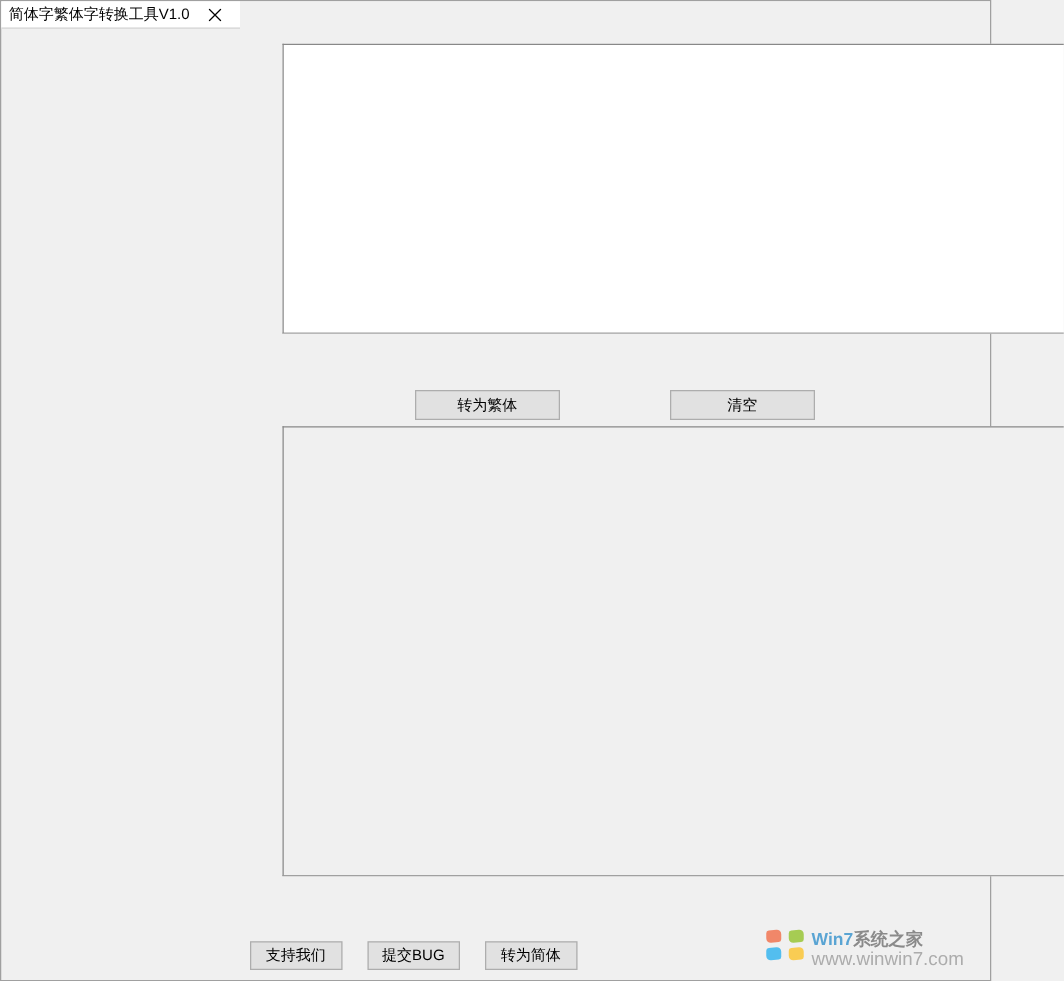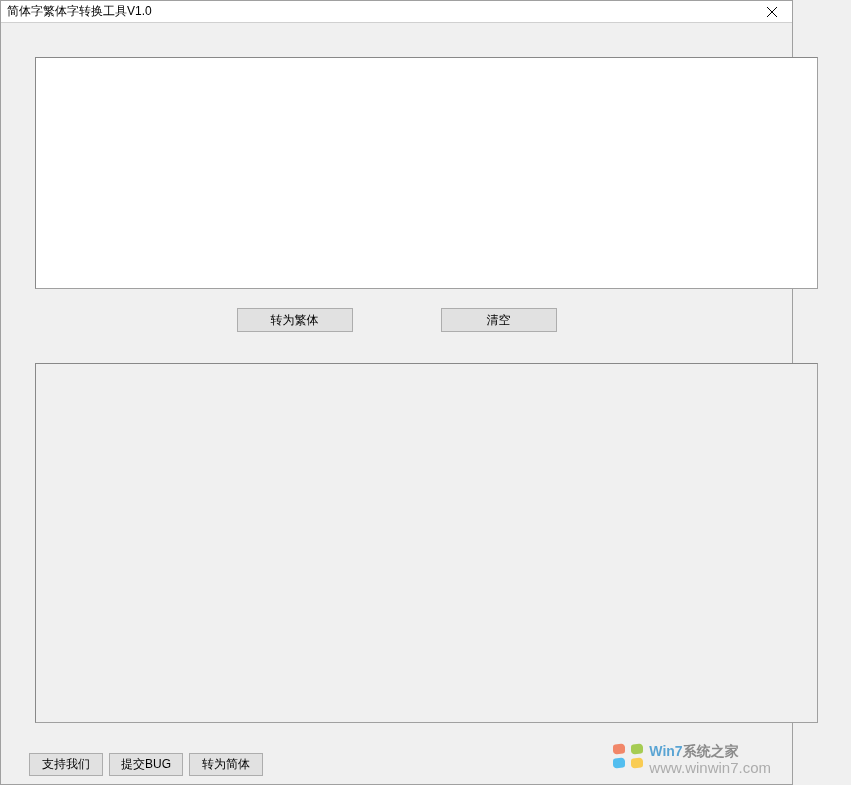--- a/index.html
+++ b/index.html
@@ -14,21 +14,20 @@
   font-family: "Microsoft YaHei", "SimSun", Arial, sans-serif;
   font-size: 12px;
   overflow: hidden;
 }
 .window {
   width: 793px;
   height: 785px;
   background: #f0f0f0;
   border: 1px solid #a0a0a0;
   display: flex;
-  flex-direction: column;
 }
 .titlebar {
   height: 22px;
   background: #ffffff;
   border-bottom: 1px solid #d0d0d0;
   display: flex;
   align-items: center;
   justify-content: space-between;
   padding: 0 0 0 6px;
 }
@@ -64,21 +63,21 @@
   border-left-color: #888;
   resize: none;
   font-family: inherit;
   font-size: 12px;
   padding: 2px;
   overflow-y: scroll;
 }
 .button-row {
   position: absolute;
   left: 0;
-  top: 285px;
+  top: 311px;
   width: 100%;
   height: 28px;
   display: flex;
   justify-content: center;
   gap: 88px;
 }
 .mid-btn {
   width: 116px;
   height: 24px;
   background: #e1e1e1;
@@ -98,24 +97,24 @@
   border-top-color: #888;
   border-left-color: #888;
   resize: none;
   font-family: inherit;
   font-size: 12px;
   padding: 2px;
   overflow-y: scroll;
 }
 .bottom-row {
   position: absolute;
-  left: 28px;
+  left: 8px;
   bottom: 8px;
   display: flex;
-  gap: 6px;
+  gap: 20px;
   justify-content: center;
 }
 .bottom-btn {
   width: 74px;
   height: 23px;
   background: #e1e1e1;
   border: 1px solid #adadad;
   font-size: 12px;
   cursor: pointer;
   font-family: inherit;

